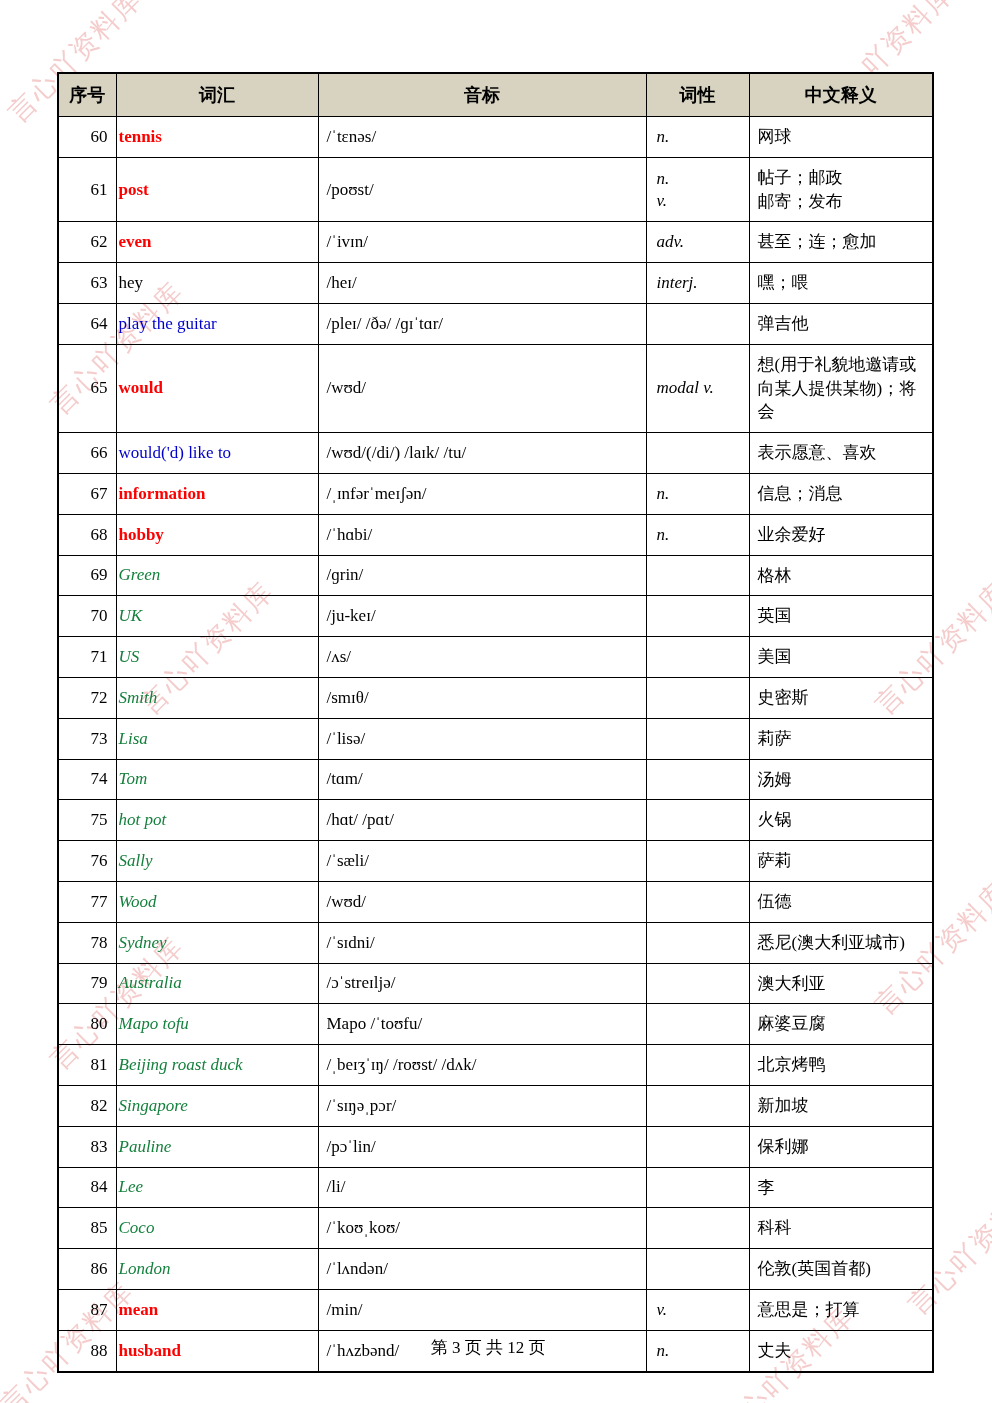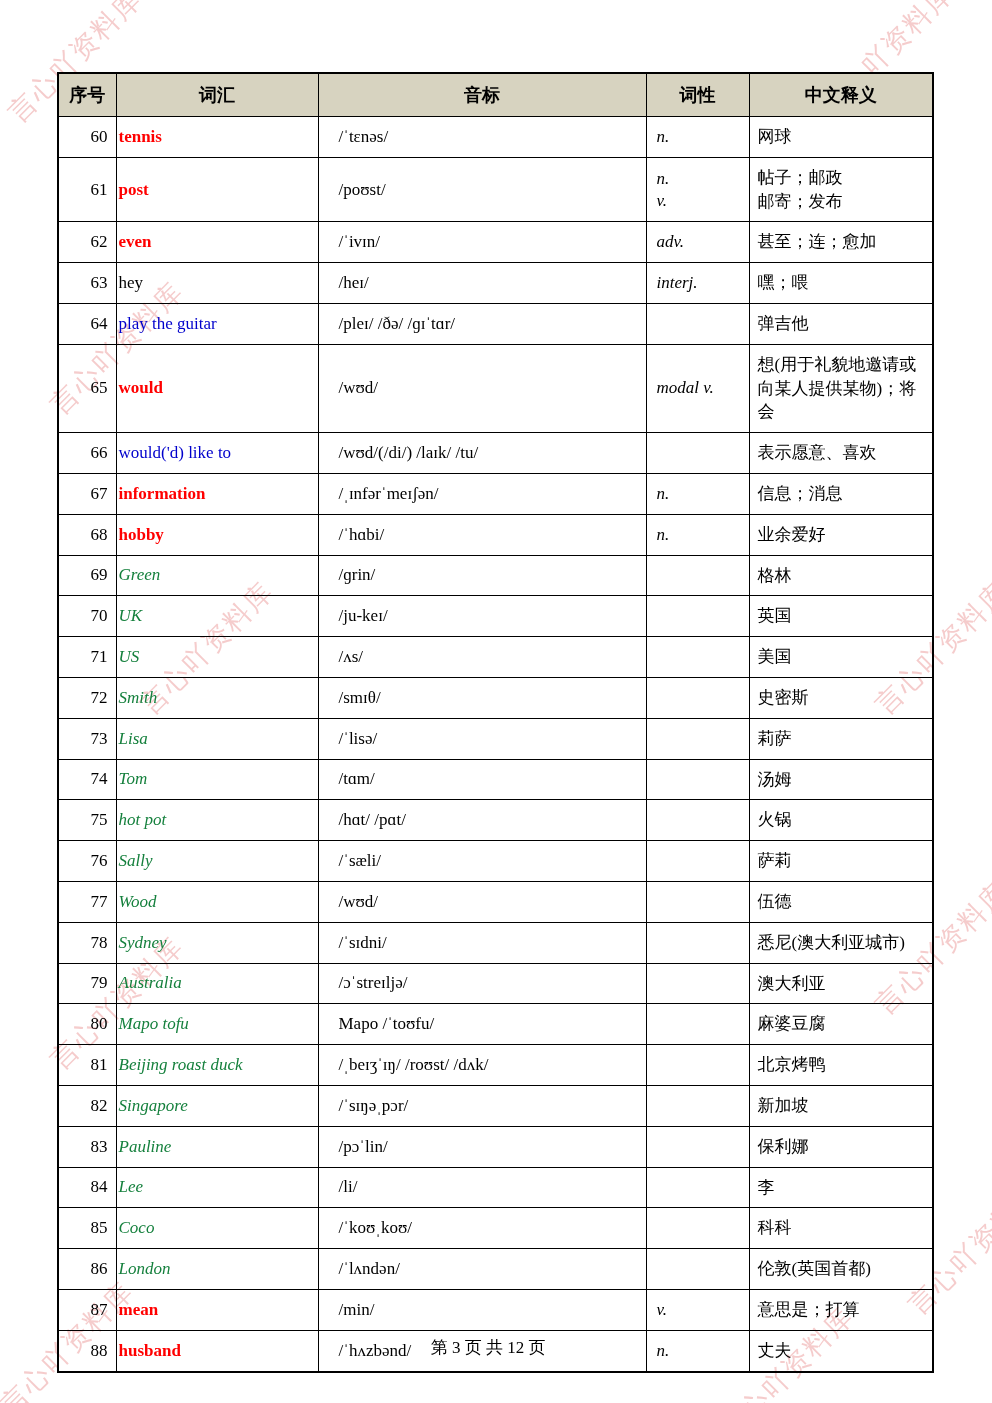--- a/index.html
+++ b/index.html
@@ -54,21 +54,21 @@
     padding: 9px 4px;
   }
   .vocab td {
     font-size: 17px;
     padding: 8px 8px;
     vertical-align: middle;
     line-height: 1.3;
   }
   td.td-no { text-align: right; }
   td.td-word { padding-left: 2px; }
-  td.td-phon { padding-left: 20px; }
+  td.td-phon { padding-left: 8px; }
   td.td-pos { font-style: italic; padding-left: 10px; white-space: pre-line; }
   td.td-meaning { white-space: pre-line; line-height: 1.4; }
 
   .word-red    { color: var(--red-word, #ff0000); font-weight: bold; }
   .word-blue   { color: var(--blue-word, #0000cc); }
   .word-plain  { color: #000; }
   .word-italic { color: #15803d; font-style: italic; }
 
   .footer {
     position: absolute;

